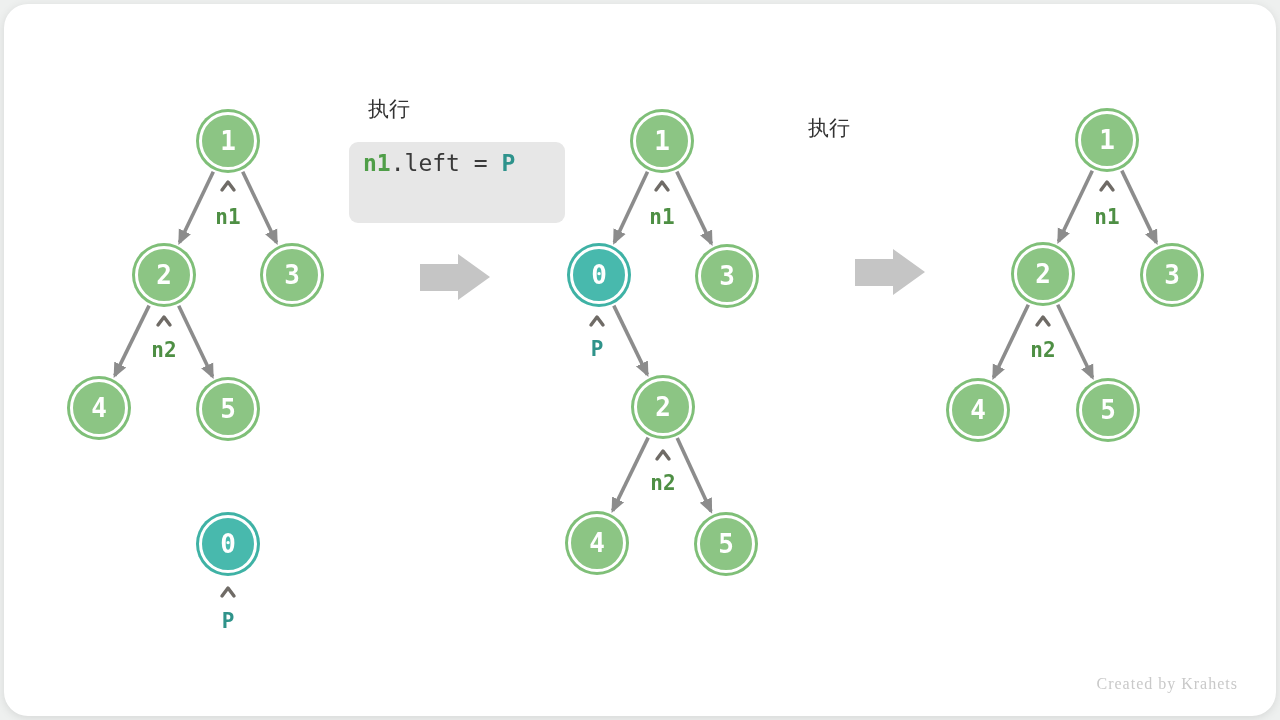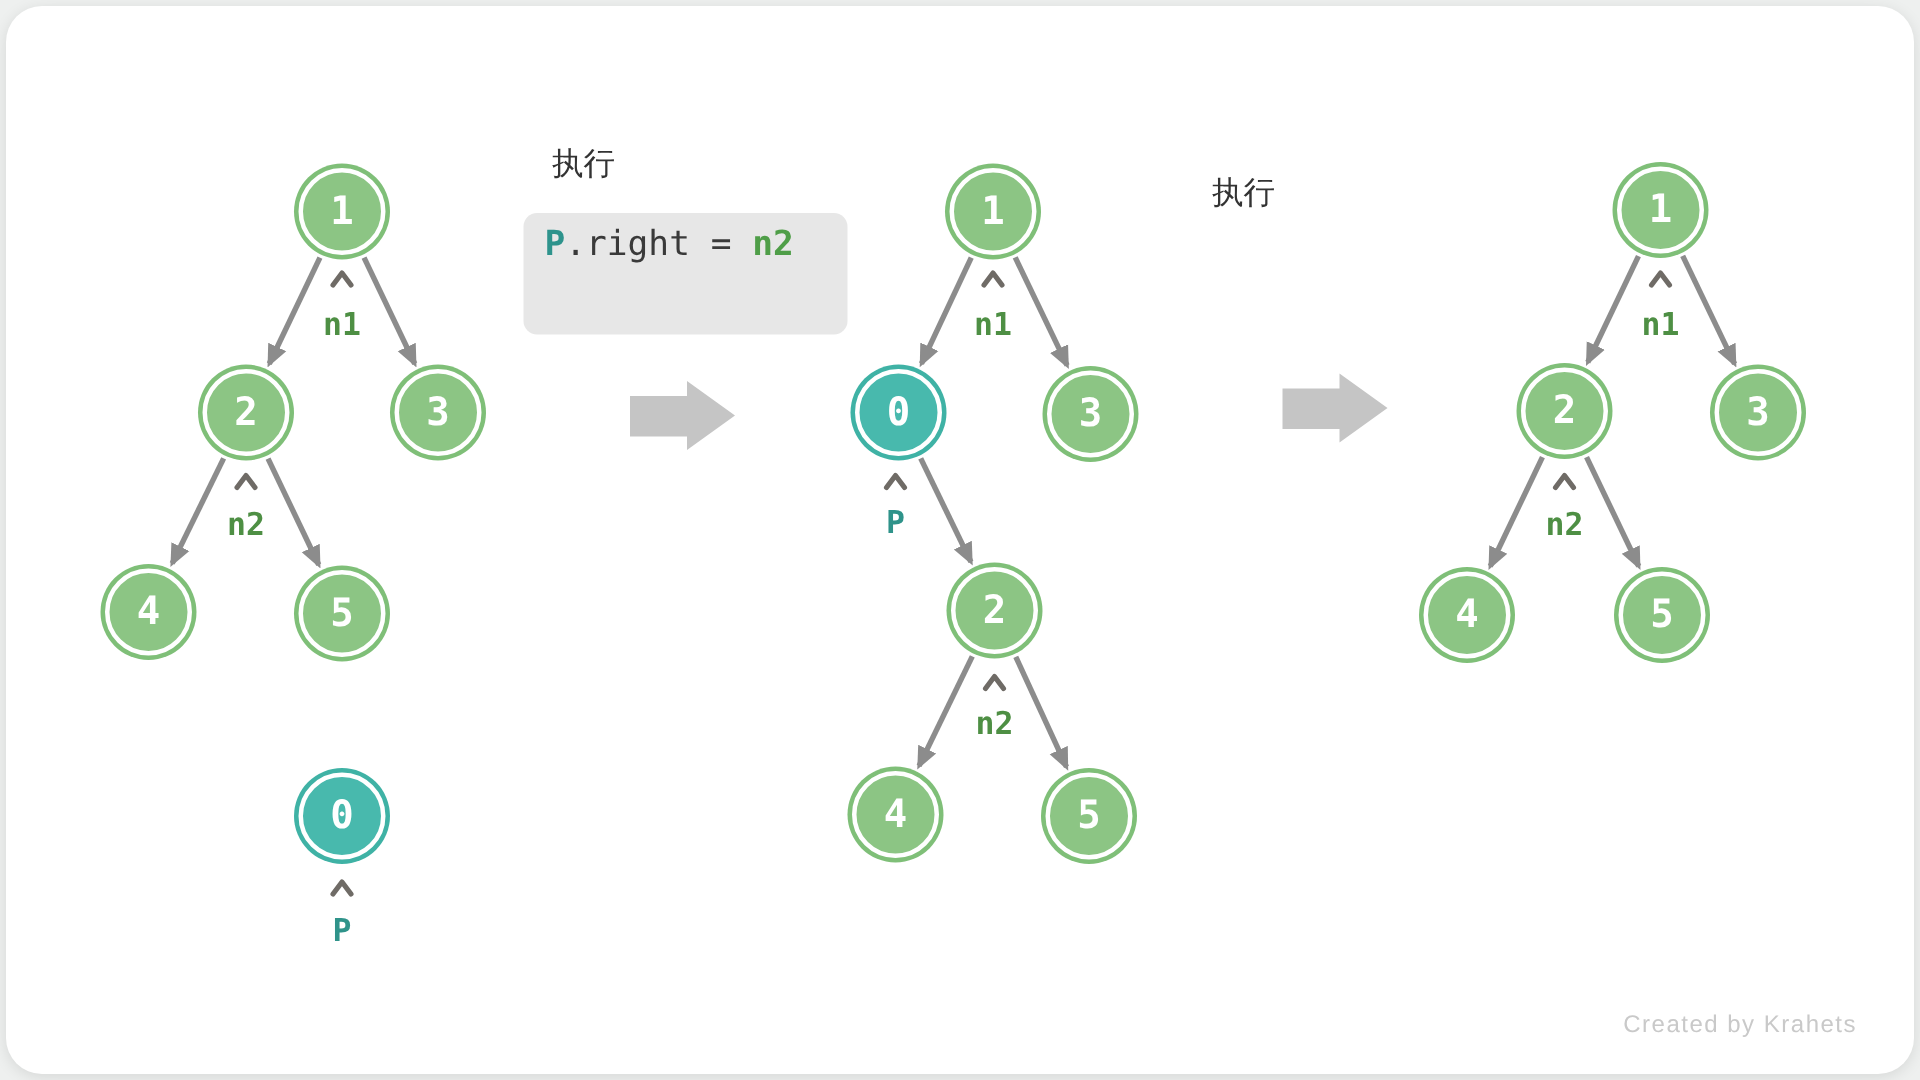--- a/index.html
+++ b/index.html
@@ -53,21 +53,21 @@
     font-family:"DejaVu Sans Mono","Liberation Mono",monospace;
     font-size:23px;line-height:37px;white-space:pre;
   }
   .tok{white-space:pre;}
   .tok.plain{color:#3a3a3a;}
   .tok.green{color:#4f9e48;font-weight:bold;}
   .tok.teal{color:#2e938c;font-weight:bold;}
 
   .watermark{
     position:absolute;top:675px;right:42px;
-    font-family:Liberation Sans, sans-serif;
+    font-family:Liberation Serif, serif;
     font-size:16px;color:#c9c9c9;letter-spacing:1px;
   }
 </style>
 </head>
 <body>
 
 <div class="card"></div>
 
 <svg class="layer" width="1280" height="720" viewBox="0 0 1280 720">
   <defs>
@@ -129,21 +129,21 @@
   </div>
   <div class="node teal" style="left:228px;top:544px">
     <span class="node-value">0</span>
   </div>
   <div class="ptr green-ptr" style="left:228px;top:217px">n1</div>
   <div class="ptr green-ptr" style="left:164px;top:350px">n2</div>
   <div class="ptr teal-ptr" style="left:228px;top:621px">P</div>
 
   <div class="exec-header" style="left:368px;top:97px">执行</div>
   <div class="code-box" style="left:349px;top:142px;width:216px;height:81px">
-    <div class="code-line"><span class="tok teal">P</span><span class="tok plain">.right = </span><span class="tok green">n2</span></div>
+    <div class="code-line"><span class="tok green">n1</span><span class="tok plain">.left = </span><span class="tok teal">P</span></div>
   </div>
 
   <div class="node green" style="left:662px;top:141px">
     <span class="node-value">1</span>
   </div>
   <div class="node teal" style="left:599px;top:275px">
     <span class="node-value">0</span>
   </div>
   <div class="node green" style="left:727px;top:276px">
     <span class="node-value">3</span>

